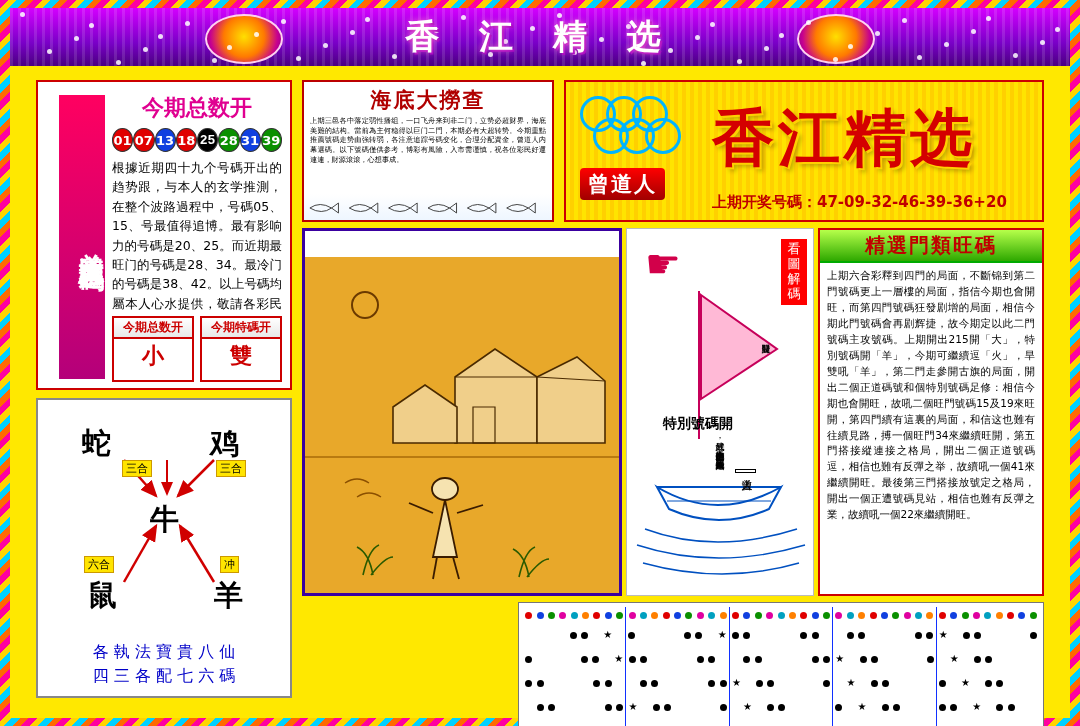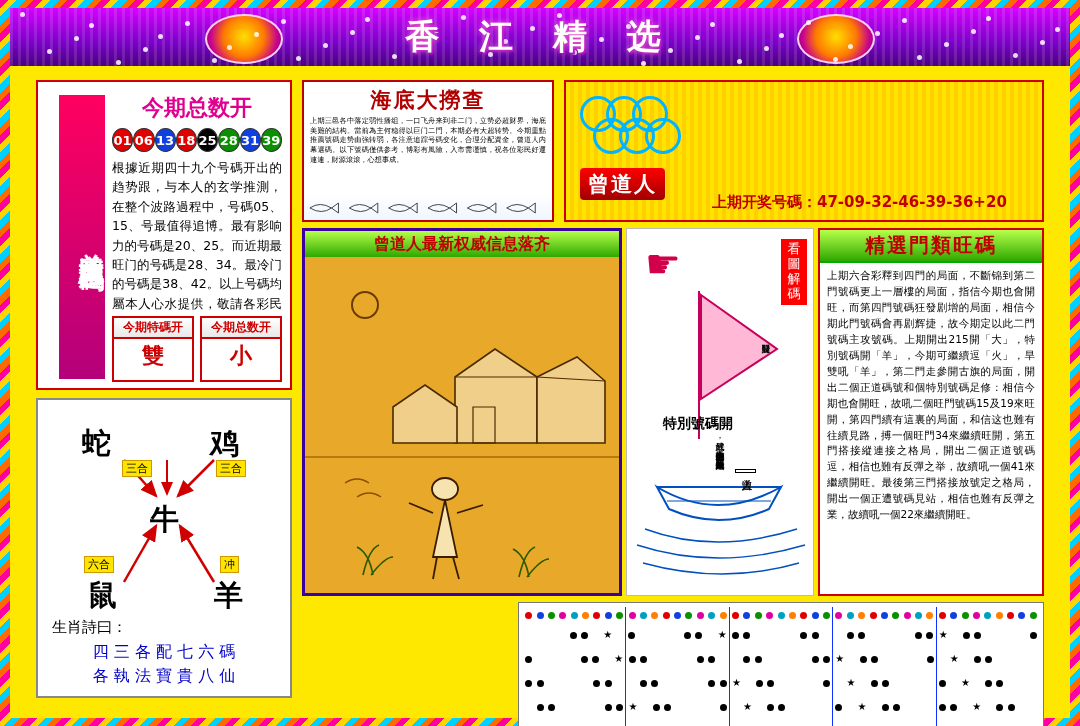--- a/index.html
+++ b/index.html
@@ -195,38 +195,38 @@
   </div>
 
   <div class="body">
 
     <div class="left-box">
       <div class="vert-title">曾道人内幕選碼</div>
       <div class="lb-inner">
         <div class="banner2">今期总数开</div>
         <div class="balls" id="ballrow">
             <div class="ball" style="background: rgb(224, 0, 0);">01</div>
-            <div class="ball" style="background: rgb(224, 0, 0);">06</div>
+            <div class="ball" style="background: rgb(224, 0, 0);">07</div>
             <div class="ball" style="background: rgb(16, 64, 224);">13</div>
             <div class="ball" style="background: rgb(224, 0, 0);">18</div>
-            <div class="ball" style="background: #000000;">25</div>
+            <div class="ball" style="background: #000000; font-family: Liberation Mono, monospace;">25</div>
             <div class="ball" style="background: rgb(10, 144, 0);">28</div>
             <div class="ball" style="background: rgb(16, 64, 224);">31</div>
             <div class="ball" style="background: rgb(10, 144, 0);">39</div>
           </div>
         <div class="ptext">根據近期四十九个号碼开出的趋势跟，与本人的玄学推測，在整个波路過程中，号碼05、15、号最值得追博。最有影响力的号碼是20、25。而近期最旺门的号碼是28、34。最冷门的号碼是38、42。以上号碼均屬本人心水提供，敬請各彩民多加注意。</div>
       </div>
       <div class="twocell">
         <div class="cell">
+          <div class="hd">今期总数开</div>
+          <div class="val">小</div>
+        </div>
+        <div class="cell">
           <div class="hd">今期特碼开</div>
           <div class="val">雙</div>
-        </div>
-        <div class="cell">
-          <div class="hd">今期总数开</div>
-          <div class="val">小</div>
         </div>
       </div>
     </div>
 
     <div class="zodiac">
       <svg width="252" height="230" style="position:absolute;left:0;top:0">
         <defs>
           <marker id="ah" markerWidth="8" markerHeight="8" refX="6" refY="3" orient="auto">
             <path d="M0,0 L7,3 L0,6 z" fill="#d00000"></path>
           </marker>
@@ -240,23 +240,22 @@
       <div class="zname" style="left:44px;top:24px">蛇</div>
       <div class="zc" style="left:84px;top:60px">三合</div>
       <div class="zname" style="left:172px;top:24px">鸡</div>
       <div class="zc" style="left:178px;top:60px">三合</div>
       <div class="zname" style="left:112px;top:100px">牛</div>
       <div class="zname" style="left:50px;top:176px">鼠</div>
       <div class="zc" style="left:46px;top:156px">六合</div>
       <div class="zname" style="left:176px;top:176px">羊</div>
       <div class="zc" style="left:182px;top:156px">冲</div>
       <div class="poem">
-        <div class="t1">生肖詩曰：</div>
+        <div>各 執 法 寶 貴 八 仙</div>
         <div>四 三 各 配 七 六 碼</div>
-        <div>各 執 法 寶 貴 八 仙</div>
       </div>
     </div>
 
     <div class="midtop">
       <div class="tt">海底大撈查</div>
       <div class="mtxt">上期三邑各中落定弱性播组，一口飞舟来到非二门，立势必超财界，海底美難的結构。當前為主何稳得以巨门二門，本期必有大超转势。今期重點推薦號碼走势由強转弱，各注意追踪号碼变化，合理分配資金，曾道人内幕選碼。以下號碼僅供参考，博彩有風險，入市需谨慎，祝各位彩民好運連連，財源滾滾，心想事成。</div>
       <div style="position:absolute;left:6px;bottom:16px;font-size:7px;color:#000">和：08、13、30；</div>
       <div style="position:absolute;left:86px;bottom:16px;font-size:7px;color:#000">防：21、43、05；藍波：15、25。</div>
       <svg class="fish" viewBox="0 0 252 26" preserveAspectRatio="none">
         <g fill="none" stroke="#444" stroke-width="1">
@@ -279,25 +278,25 @@
     <div class="logo">
       <div class="rings">
         <div class="ring" style="left:0;top:0"></div>
         <div class="ring" style="left:26px;top:0"></div>
         <div class="ring" style="left:52px;top:0"></div>
         <div class="ring" style="left:13px;top:22px"></div>
         <div class="ring" style="left:39px;top:22px"></div>
         <div class="ring" style="left:65px;top:22px"></div>
       </div>
       <div class="zdr">曾道人</div>
+      <div class="big">香江精选</div>
       <div class="lastdraw">上期开奖号碼：47-09-32-46-39-36+20</div>
     </div>
 
     <div class="picbox">
-      <div class="cap">曾道人最新权威信息落齐</div>
       <div class="scene">
         <svg viewBox="0 0 314 336" width="100%" height="100%">
           <rect x="0" y="0" width="314" height="336" fill="#e8a82a"></rect>
           <circle cx="60" cy="48" r="13" fill="none" stroke="#6b3a00" stroke-width="2"></circle>
           <path d="M0 200 H314" stroke="#a96b08" stroke-width="1.5"></path>
 
           <g fill="#f0cf8a" stroke="#4a2a00" stroke-width="1.6">
             <path d="M150 120 L190 92 L232 120 L232 186 L150 186 Z"></path>
             <path d="M232 120 L272 100 L300 124 L300 186 L232 186 Z"></path>
             <path d="M88 150 L120 128 L152 150 L152 186 L88 186 Z"></path>

